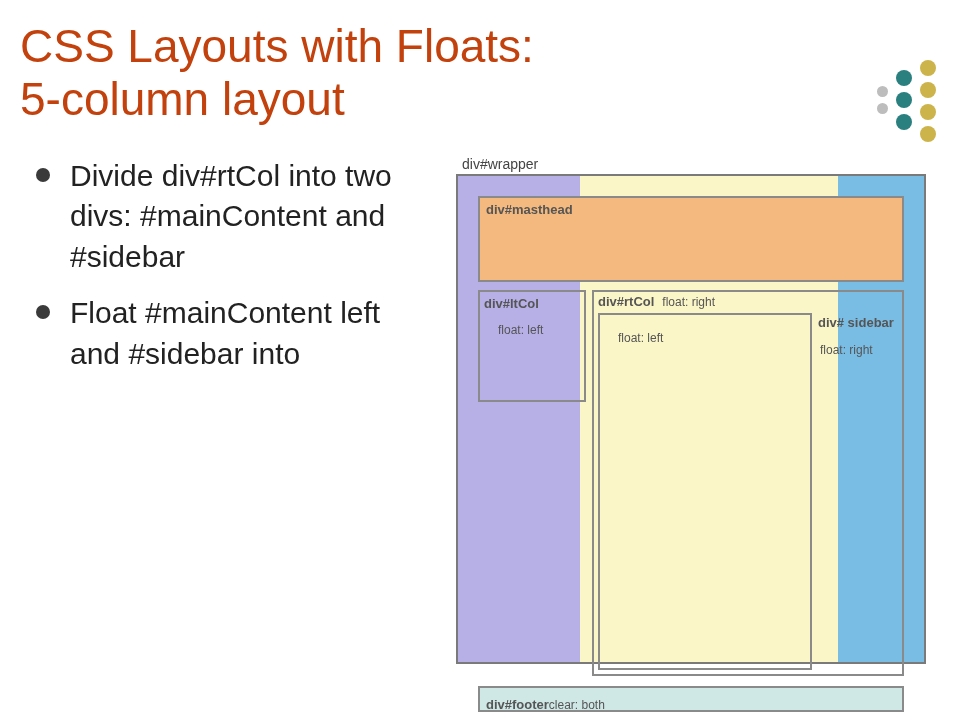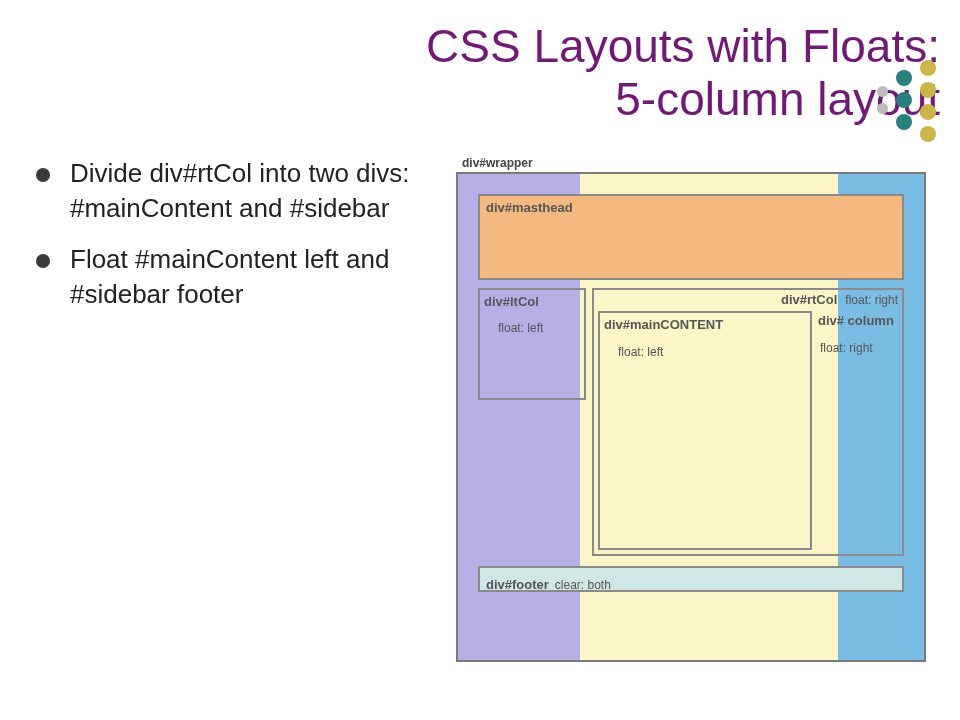--- a/index.html
+++ b/index.html
@@ -14,26 +14,25 @@
 
   .slide {
     position: relative;
     width: 960px;
     height: 720px;
     box-sizing: border-box;
     padding: 20px 20px 0 20px;
   }
 
   .title {
-    color: #701a75;
+    color: #c2410c;
     font-size: 46px;
     line-height: 1.15;
     font-weight: normal;
     margin: 0 0 30px 0;
-    text-align: right;
   }
 
   
   .dots {
     position: absolute;
     top: 60px;
     right: 24px;
     display: flex;
     gap: 8px;
   }
@@ -64,21 +63,21 @@
     width: 400px;
     padding-left: 16px;
   }
   .bullets ul {
     list-style: none;
     margin: 0;
     padding: 0;
   }
   .bullets li {
     position: relative;
-    font-size: 26px;
+    font-size: 30px;
     line-height: 1.35;
     color: #222;
     margin-bottom: 16px;
     padding-left: 34px;
   }
   .bullets li::before {
     content: "";
     position: absolute;
     left: 0;
     top: 12px;
@@ -87,22 +86,22 @@
     border-radius: 50%;
     background: #3a3a3a;
   }
 
   
   .diagram-wrap {
     width: 480px;
     font-family: "Helvetica Neue", Arial, sans-serif;
   }
   .wrap-label {
-    font-size: 12px;
-    font-weight: bold;
+    font-size: 14px;
+    font-weight: normal;
     color: #444;
     margin: 0 0 2px 6px;
   }
   .wrapper {
     position: relative;
     width: 470px;
     height: 490px;
     background: linear-gradient(to right,
         #b6b0e6 0, #b6b0e6 122px,
         #fbf6c8 122px, #fbf6c8 380px,
@@ -128,21 +127,21 @@
     background: #f4b97e;
     border: 2px solid #8a8a8a;
     height: 86px;
     box-sizing: border-box;
     padding: 4px 6px;
     margin-bottom: 8px;
   }
 
   .cols {
     display: flex;
-    height: 268px;
+    height: 386px;
     margin-bottom: 10px;
   }
   .ltcol {
     width: 108px;
     height: 112px;
     border: 2px solid #8a8a8a;
     box-sizing: border-box;
     padding: 4px 4px;
     background: transparent;
   }
@@ -153,21 +152,20 @@
     box-sizing: border-box;
     padding: 2px 4px 4px 4px;
     display: flex;
     flex-direction: column;
   }
   .rtcol-head {
     display: flex;
     gap: 8px;
     align-items: baseline;
     margin-bottom: 4px;
-    justify-content: flex-end;
   }
   .rtcol-head .sub-label { padding-left: 0; margin-top: 0; }
 
   .rtinner {
     display: flex;
     flex: 1;
     gap: 4px;
   }
   .maincontent {
     flex: 1;
@@ -183,21 +181,20 @@
   }
 
   .footer {
     background: #cfe8e6;
     border: 2px solid #8a8a8a;
     height: 26px;
     box-sizing: border-box;
     padding: 2px 6px;
     display: flex;
     align-items: baseline;
-    gap: 6px;
   }
   .footer .sub-label { padding-left: 0; margin-top: 8px; }
 </style>
 </head>
 <body>
 
 <div class="slide">
 
   <div class="dots">
     <div class="dotcol offset2">
@@ -219,21 +216,21 @@
 
   <h1 class="title">
     <span>CSS Layouts with Floats:</span><br>
     <span>5-column layout</span>
   </h1>
 
   <div class="body">
     <div class="bullets">
       <ul>
         <li>Divide div#rtCol into two divs: #mainContent and #sidebar</li>
-        <li>Float #mainContent left and #sidebar footer</li>
+        <li>Float #mainContent left and #sidebar into</li>
       </ul>
     </div>
 
     <div class="diagram-wrap">
       <div class="wrap-label">div#wrapper</div>
       <div class="wrapper">
 
         <div class="masthead">
           <div class="box-label">div#masthead</div>
         </div>
@@ -244,25 +241,24 @@
             <div class="sub-label">float: left</div>
           </div>
 
           <div class="rtcol">
             <div class="rtcol-head">
               <div class="box-label">div#rtCol</div>
               <div class="sub-label">float: right</div>
             </div>
             <div class="rtinner">
               <div class="maincontent">
-                <div class="box-label">div#mainCONTENT</div>
                 <div class="sub-label">float: left</div>
               </div>
               <div class="sidebar">
-                <div class="box-label">div# column</div>
+                <div class="box-label">div# sidebar</div>
                 <div class="sub-label" style="padding-left:2px">float: right</div>
               </div>
             </div>
           </div>
         </div>
 
         <div class="footer">
           <div class="box-label">div#footer</div>
           <div class="sub-label">clear: both</div>
         </div>

